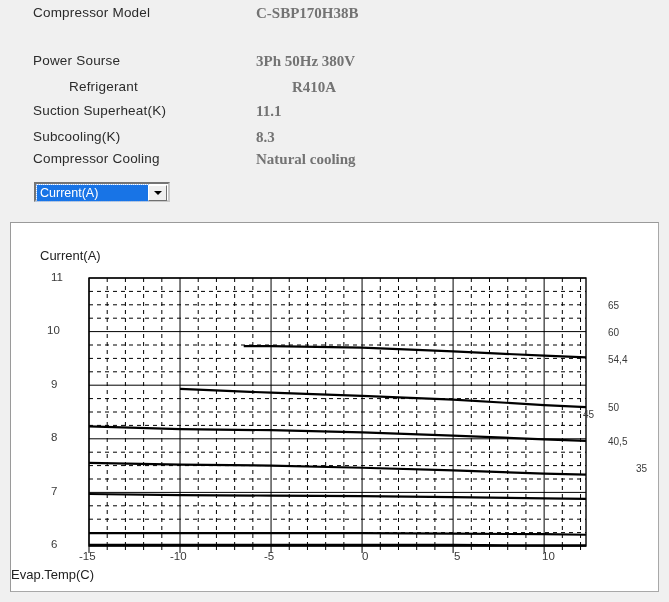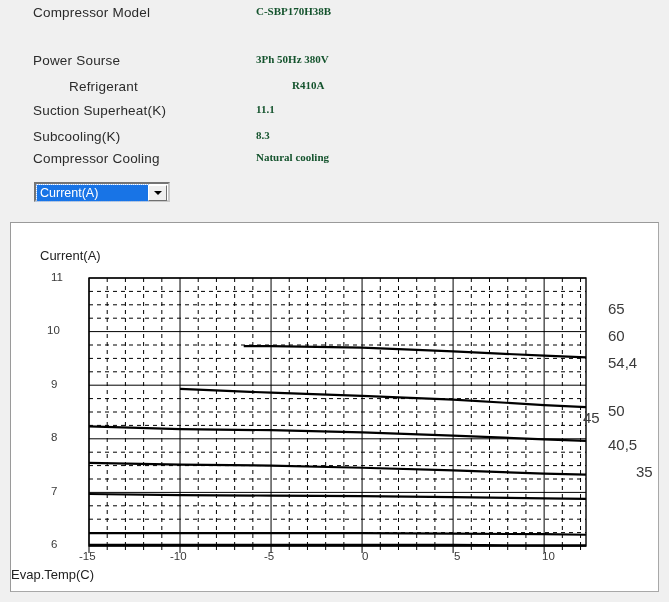--- a/index.html
+++ b/index.html
@@ -18,21 +18,21 @@
   .spec-row{position:absolute;left:0;width:669px;height:24px;}
   .spec-label{
     position:absolute;left:33px;top:0;
     font-size:13.5px;color:#2b2b2b;
     font-family:"Liberation Sans", sans-serif;
     white-space:nowrap;letter-spacing:0.2px;
   }
   .spec-value{
     position:absolute;left:256px;top:0;
     font-family:"Liberation Serif", serif;
-    font-size:11px;font-weight:bold;color:#14532d;
+    font-size:15px;font-weight:bold;color:#737373;
     white-space:nowrap;
   }
   
   #unit-select{
     position:absolute;left:34px;top:182px;
     width:136px;height:20px;
     border:2px inset #c8c8c8;
     background:#ffffff;
     box-sizing:border-box;
   }
@@ -91,21 +91,21 @@
     font-family:"Liberation Sans", sans-serif;
   }
   .axis-tick-label{
     position:absolute;
     font-size:11.5px;color:#3a3a3a;
     font-family:"Liberation Sans", sans-serif;
     white-space:nowrap;
   }
   .series-label{
     position:absolute;
-    font-size:15px;color:#3a3a3a;
+    font-size:10px;color:#3a3a3a;
     font-family:"Liberation Sans", sans-serif;
     white-space:nowrap;
   }
   #bottom-strip{
     position:absolute;left:0;top:596px;width:669px;height:6px;
     background:#f0f0f0;
   }
 </style>
 </head>
 <body>

